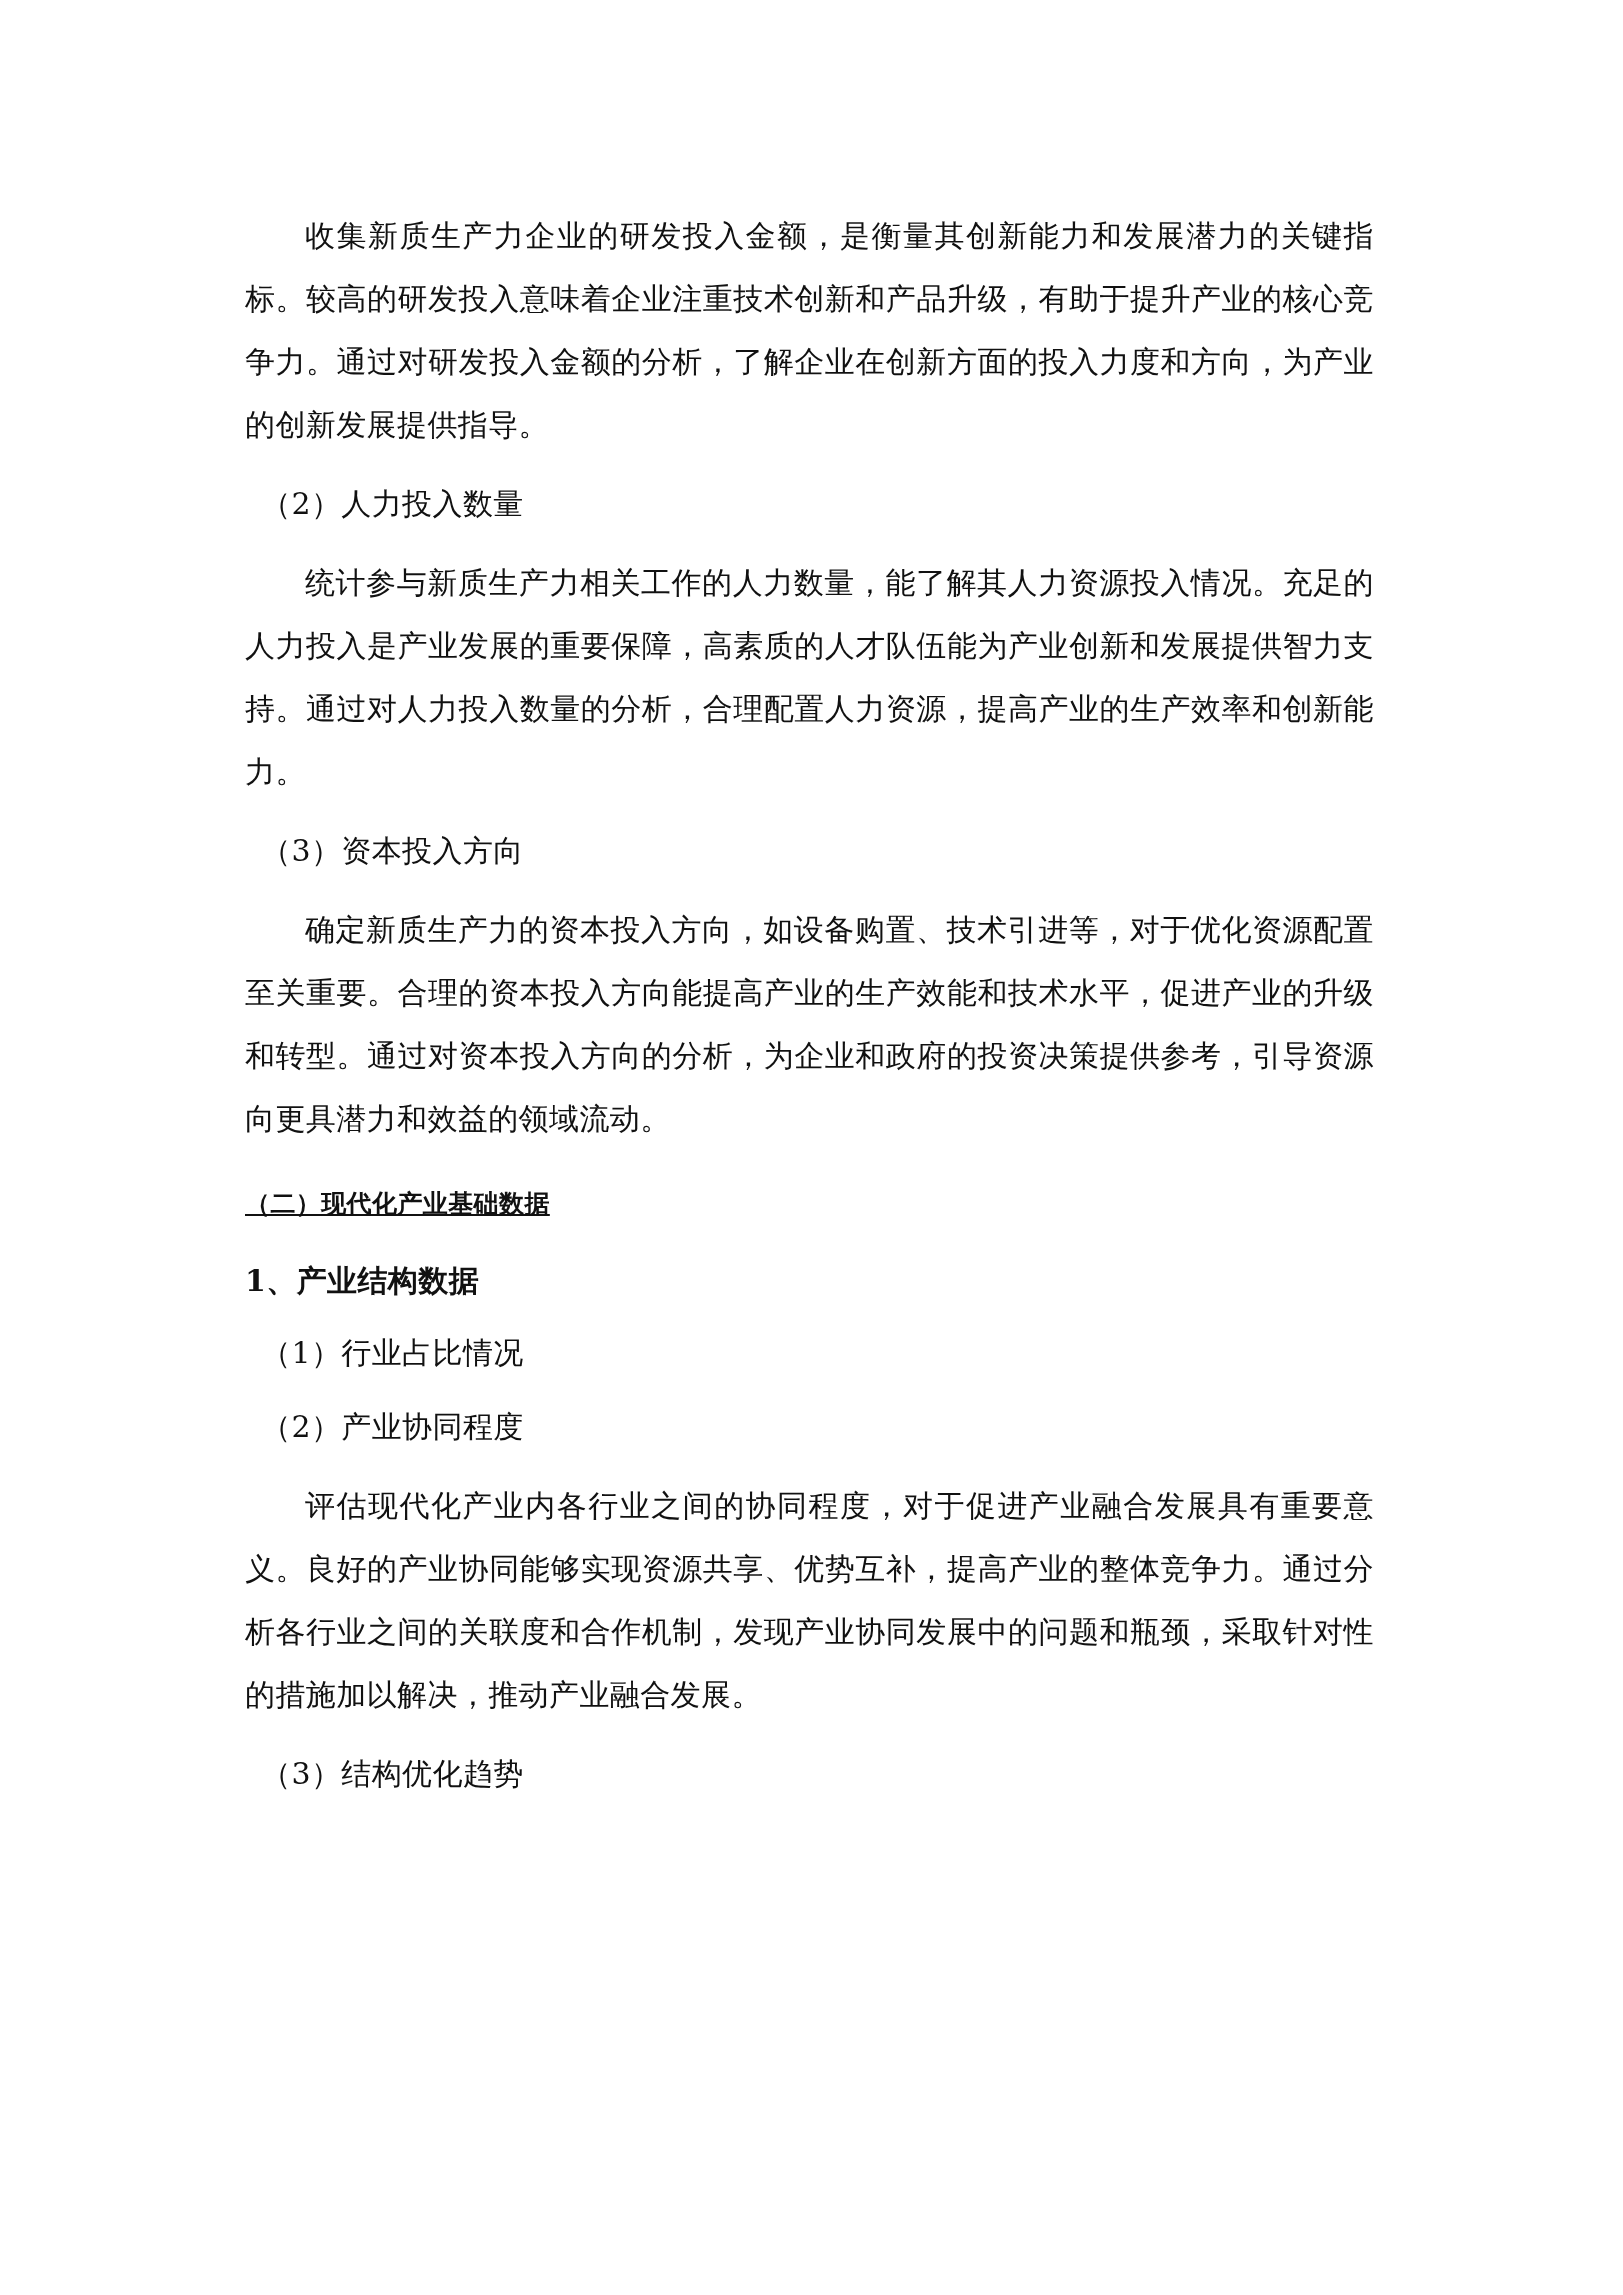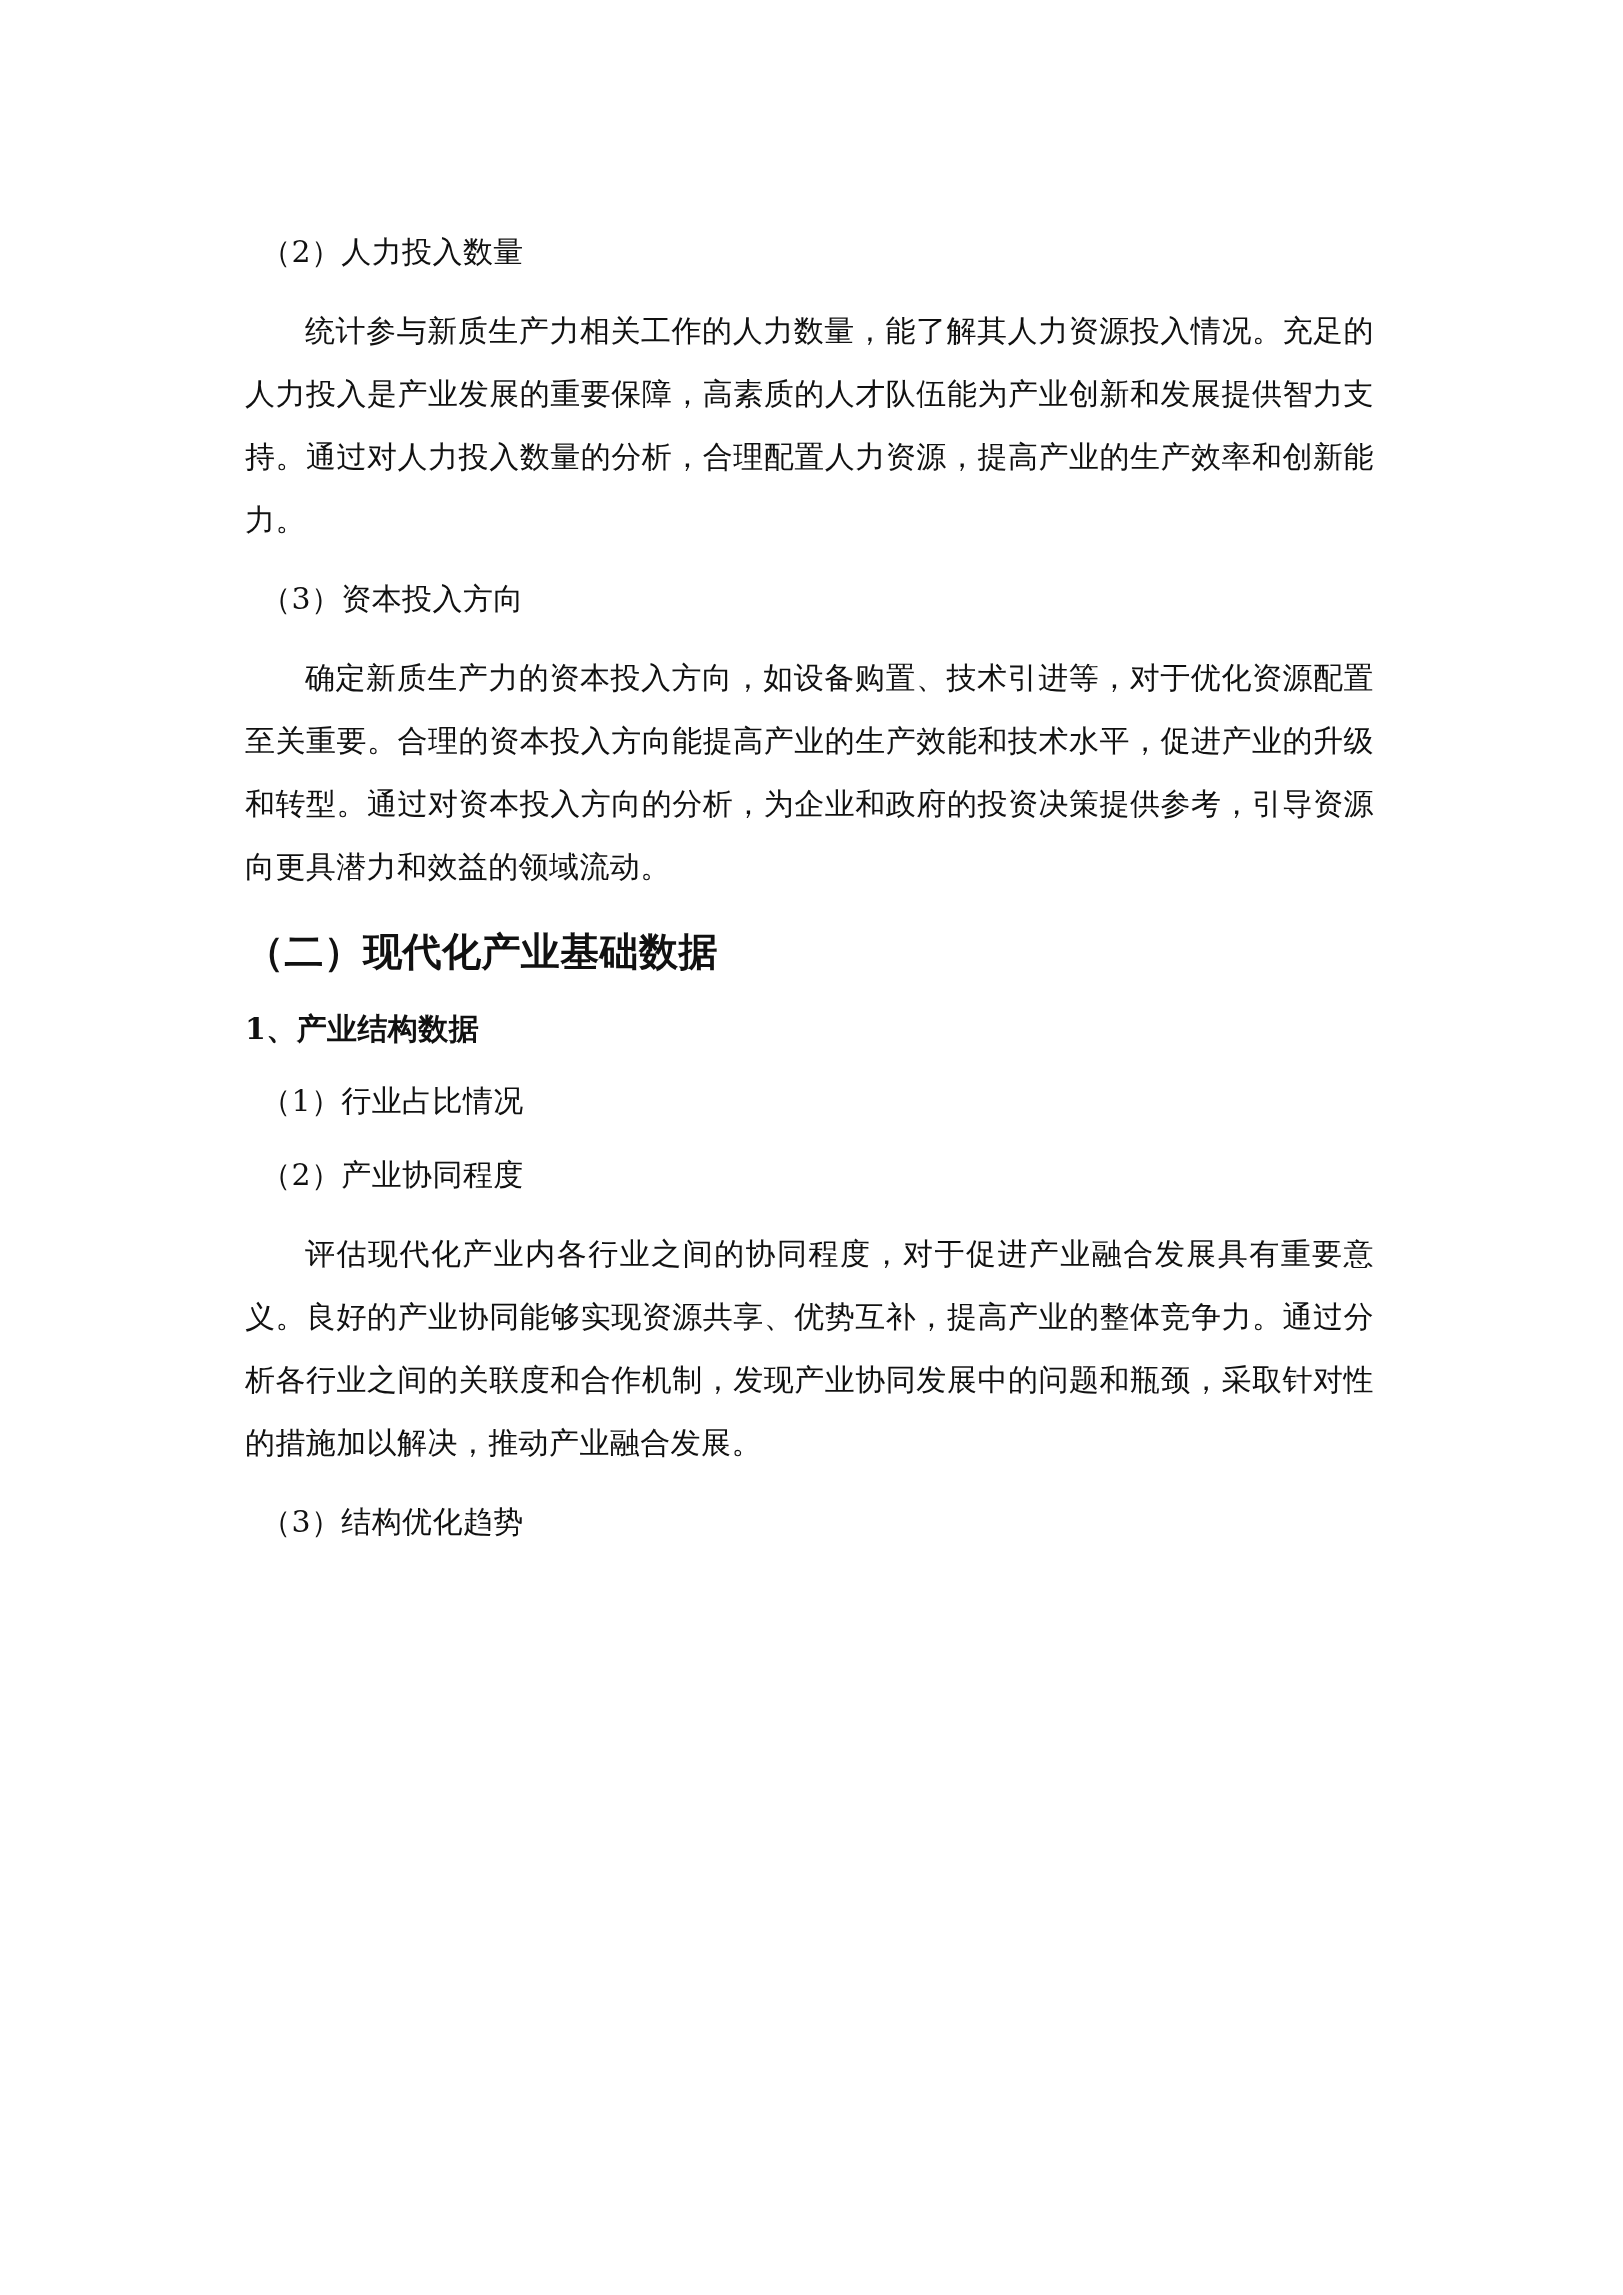--- a/index.html
+++ b/index.html
@@ -33,37 +33,39 @@
     font-size: 30px;
     line-height: 63px;
     margin: 16px;
     padding-left: 0;
     letter-spacing: 0.4px;
   }
   .sub-heading.tight {
     line-height: 52px;
   }
   .section-heading {
-    font-size: 39px;
+    font-size: 25px;
     line-height: 79px;
     margin: 14.4px 0 0 0;
     letter-spacing: 0.4px;
+    text-decoration: underline;
   }
   .item-heading {
     font-size: 30px;
     line-height: 60px;
     margin: 7.9px 0 0 0;
     letter-spacing: 0.4px;
   }
 </style>
 </head>
 <body>
 
 <div class="page">
 
+  <p class="para">收集新质生产力企业的研发投入金额，是衡量其创新能力和发展潜力的关键指标。较高的研发投入意味着企业注重技术创新和产品升级，有助于提升产业的核心竞争力。通过对研发投入金额的分析，了解企业在创新方面的投入力度和方向，为产业的创新发展提供指导。</p>
 
   <p class="sub-heading">（2）人力投入数量</p>
 
   <p class="para">统计参与新质生产力相关工作的人力数量，能了解其人力资源投入情况。充足的人力投入是产业发展的重要保障，高素质的人才队伍能为产业创新和发展提供智力支持。通过对人力投入数量的分析，合理配置人力资源，提高产业的生产效率和创新能力。</p>
 
   <p class="sub-heading">（3）资本投入方向</p>
 
   <p class="para">确定新质生产力的资本投入方向，如设备购置、技术引进等，对于优化资源配置至关重要。合理的资本投入方向能提高产业的生产效能和技术水平，促进产业的升级和转型。通过对资本投入方向的分析，为企业和政府的投资决策提供参考，引导资源向更具潜力和效益的领域流动。</p>
 
   <h2 class="section-heading">（二）现代化产业基础数据</h2>

